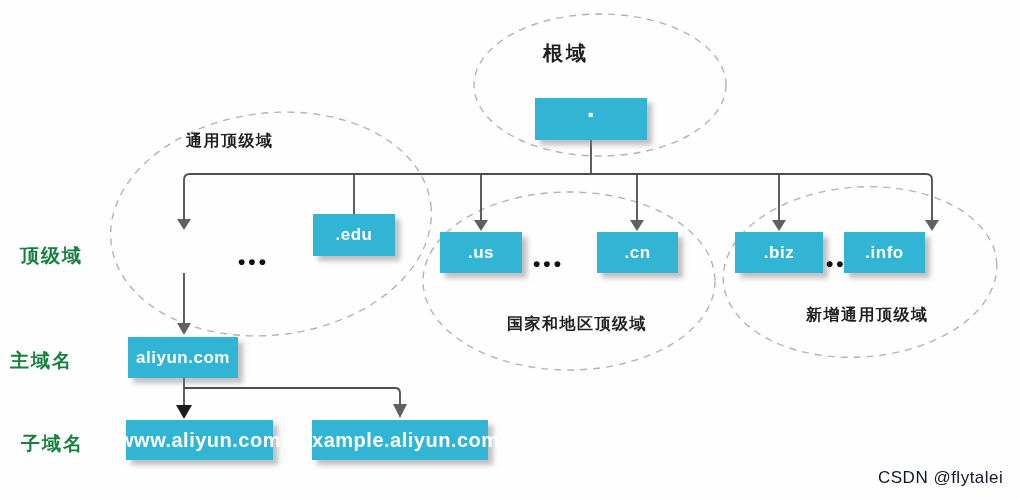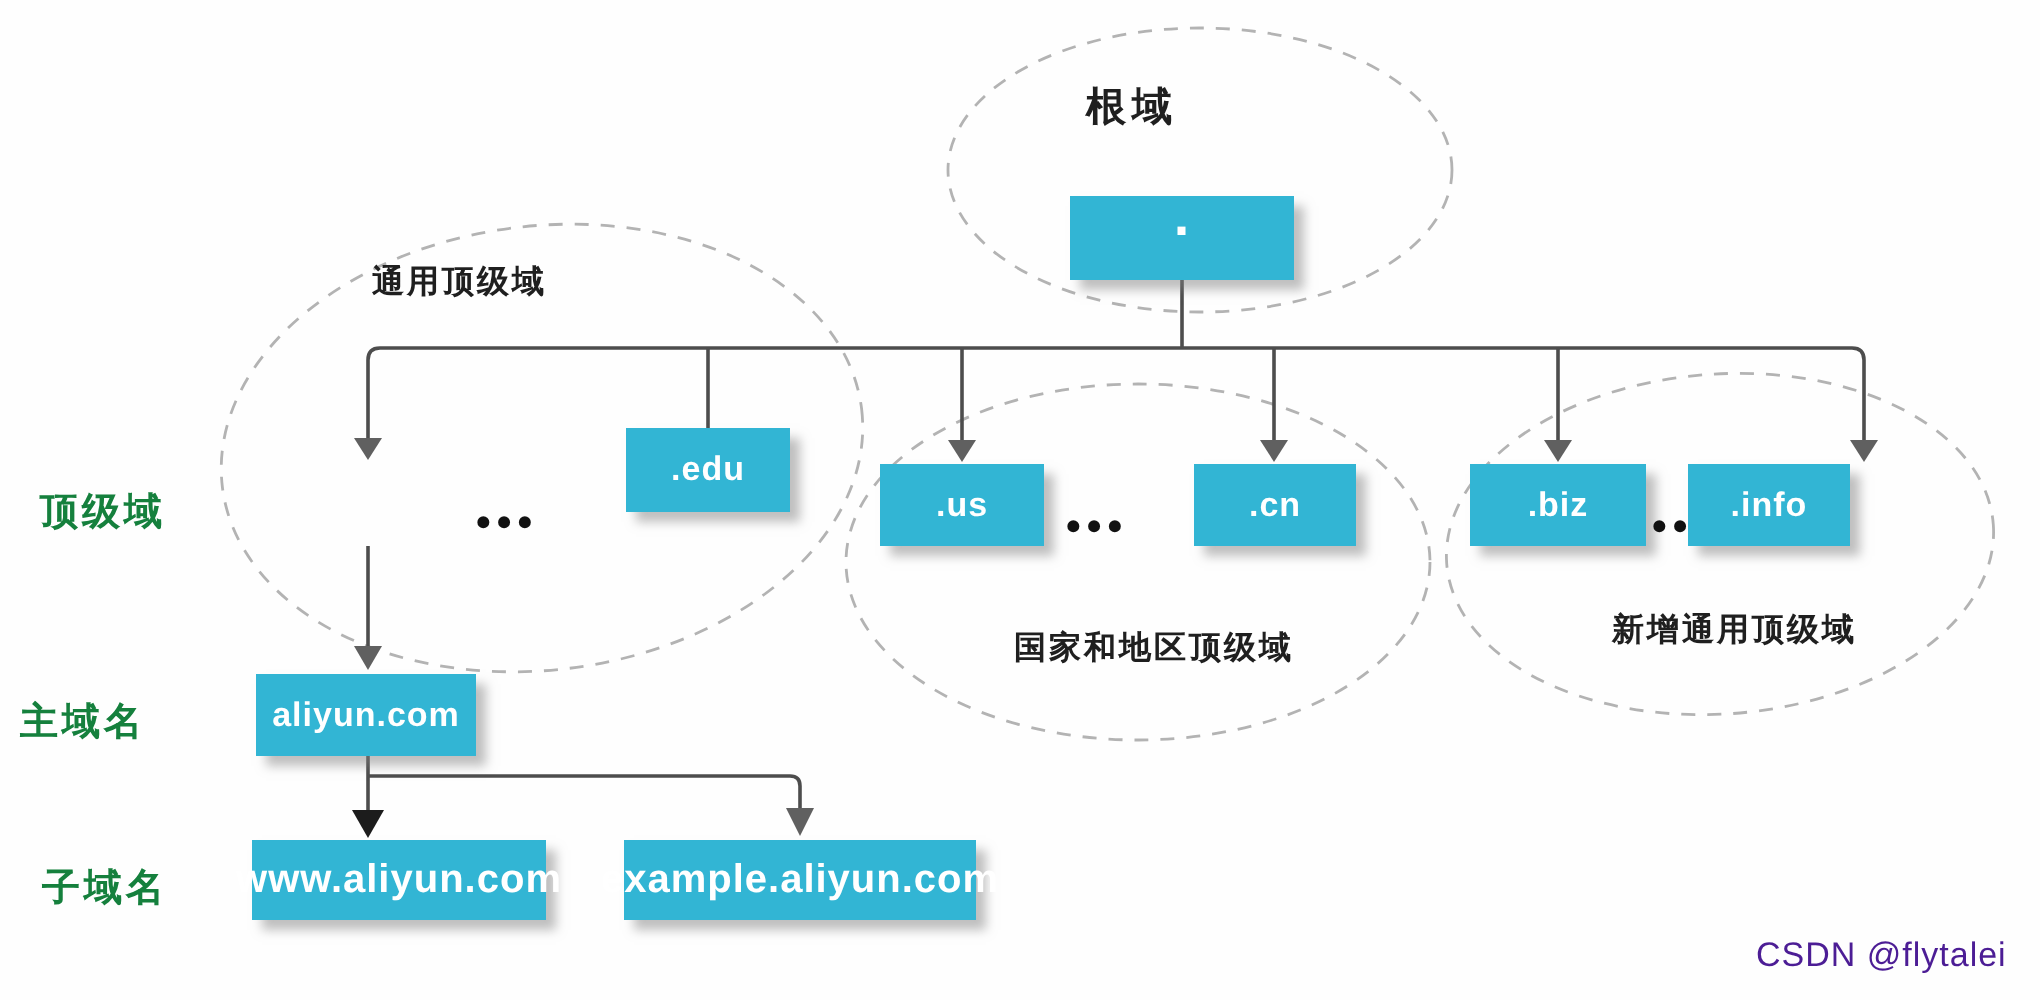--- a/index.html
+++ b/index.html
@@ -27,21 +27,21 @@
   .rowlabel {
     position:absolute; color:#15803d; font-weight:600;
     font-size:19px; letter-spacing:2px; white-space:nowrap;
   }
   .dots {
     position:absolute; color:#111111; font-size:21px;
     font-weight:bold; letter-spacing:3px; line-height:1; white-space:nowrap;
   }
   .watermark {
     position:absolute; left:878px; top:468px;
-    color:#4c1d95; font-size:17px; letter-spacing:.5px; white-space:nowrap;
+    color:#0f172a; font-size:17px; letter-spacing:.5px; white-space:nowrap;
   }
 </style>
 </head>
 <body>
 
 <div class="canvas">
 
   <svg class="wires" viewBox="0 0 1020 500">
 
     <g fill="none" stroke="#b3b3b3" stroke-width="1.4" stroke-dasharray="7 6">

